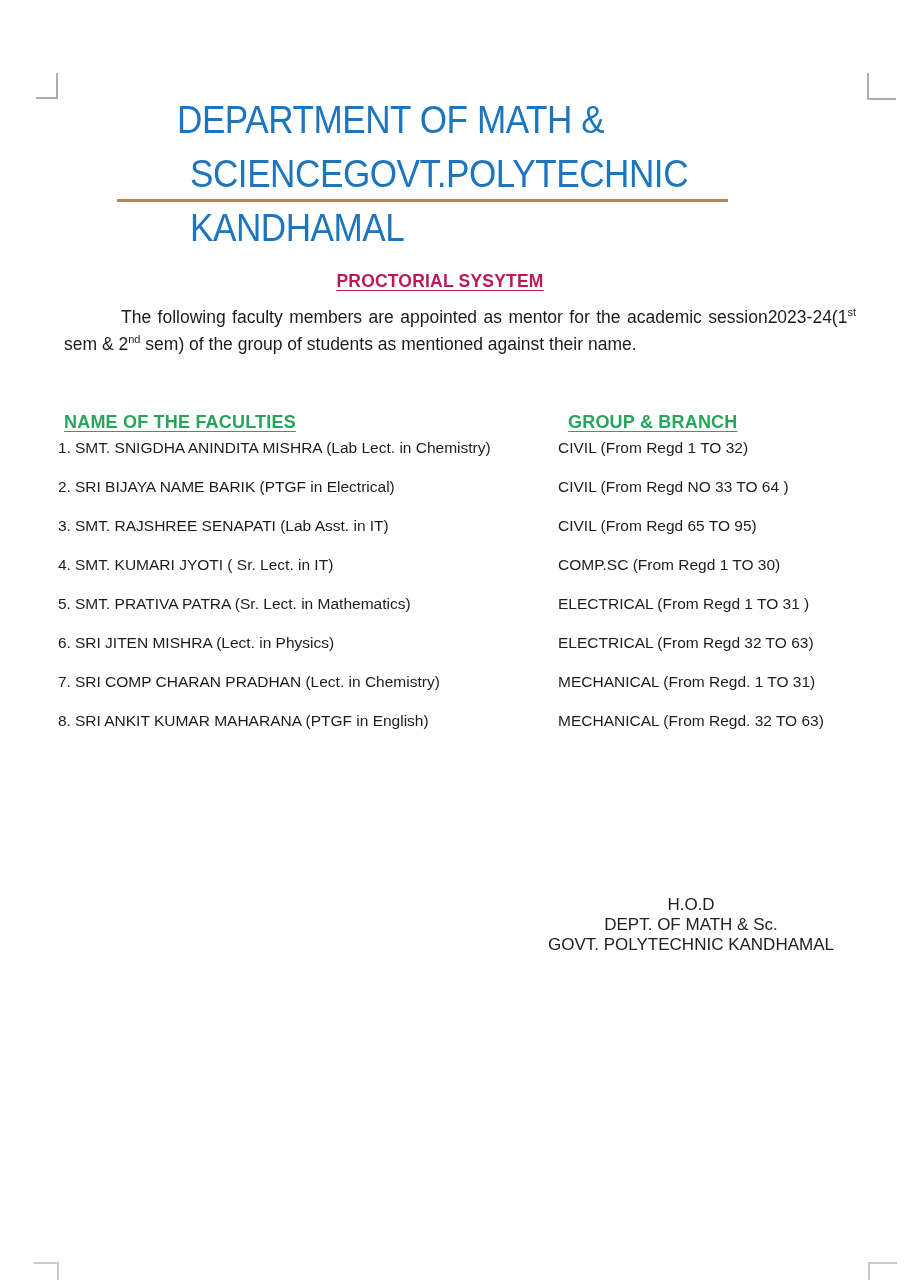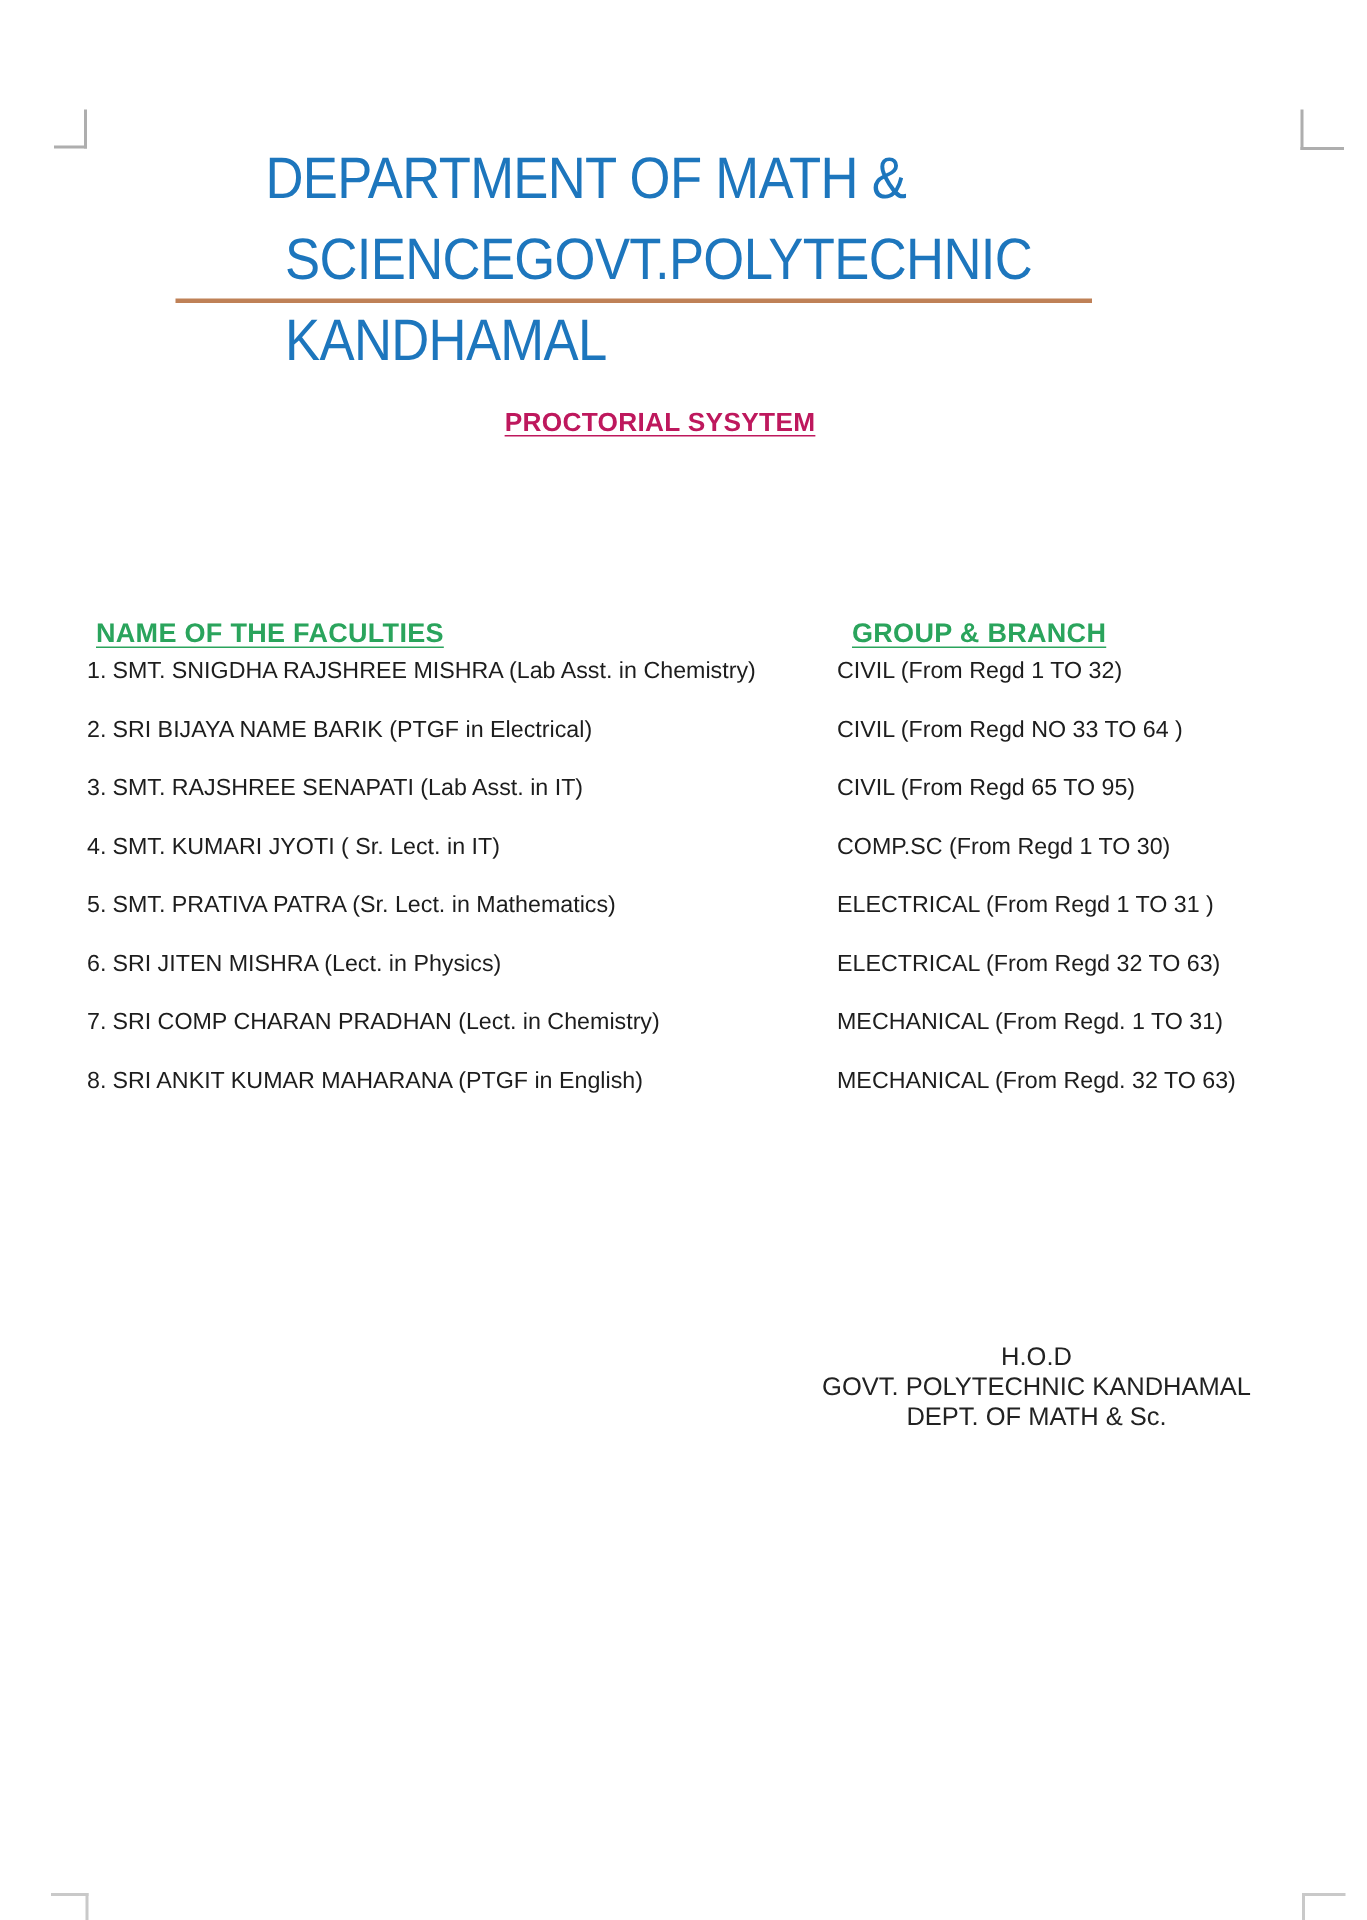--- a/index.html
+++ b/index.html
@@ -116,33 +116,34 @@
   <div class="corner corner-bl"></div>
   <div class="corner corner-br"></div>
 
   <div class="title-line title-line-1">DEPARTMENT OF MATH &amp;</div>
   <div class="title-line title-line-2">SCIENCEGOVT.POLYTECHNIC</div>
   <div class="title-rule"></div>
   <div class="title-line title-line-3">KANDHAMAL</div>
 
   <div class="section-heading">PROCTORIAL SYSYTEM</div>
 
+  <p class="intro"><span>The following faculty members are appointed as mentor for the academic session2023-24(1</span><sup>st</sup><span> sem &amp; 2</span><sup>nd</sup><span> sem) of the group of students as mentioned against their name.</span></p>
 
   <div class="table-headers">
     <div class="hdr-name-wrap">
       <span class="hdr">NAME OF THE FACULTIES</span>
     </div>
     <div>
       <span class="hdr">GROUP &amp; BRANCH</span>
     </div>
   </div>
 
   <div class="faculty-rows">
     <div class="faculty-row">
-      <div class="cell-name"><span class="row-num">1.</span><span>SMT. SNIGDHA RAJSHREE MISHRA (Lab Asst. in Chemistry)</span></div>
+      <div class="cell-name"><span class="row-num">1.</span><span>SMT. SNIGDHA ANINDITA MISHRA (Lab Lect. in Chemistry)</span></div>
       <div class="cell-group">CIVIL (From Regd 1 TO 32)</div>
     </div>
     <div class="faculty-row">
       <div class="cell-name"><span class="row-num">2.</span><span>SRI BIJAYA NAME BARIK (PTGF in Electrical)</span></div>
       <div class="cell-group">CIVIL (From Regd NO 33 TO 64 )</div>
     </div>
     <div class="faculty-row">
       <div class="cell-name"><span class="row-num">3.</span><span>SMT. RAJSHREE SENAPATI (Lab Asst. in IT)</span></div>
       <div class="cell-group">CIVIL (From Regd 65 TO 95)</div>
     </div>
@@ -163,17 +164,17 @@
       <div class="cell-group">MECHANICAL (From Regd. 1 TO 31)</div>
     </div>
     <div class="faculty-row">
       <div class="cell-name"><span class="row-num">8.</span><span>SRI ANKIT KUMAR MAHARANA (PTGF in English)</span></div>
       <div class="cell-group">MECHANICAL (From Regd. 32 TO 63)</div>
     </div>
   </div>
 
   <div class="signature">
     <div>H.O.D</div>
+    <div>DEPT. OF MATH &amp; Sc.</div>
     <div>GOVT. POLYTECHNIC KANDHAMAL</div>
-    <div>DEPT. OF MATH &amp; Sc.</div>
   </div>
 
 </div>
 
 </body></html>

